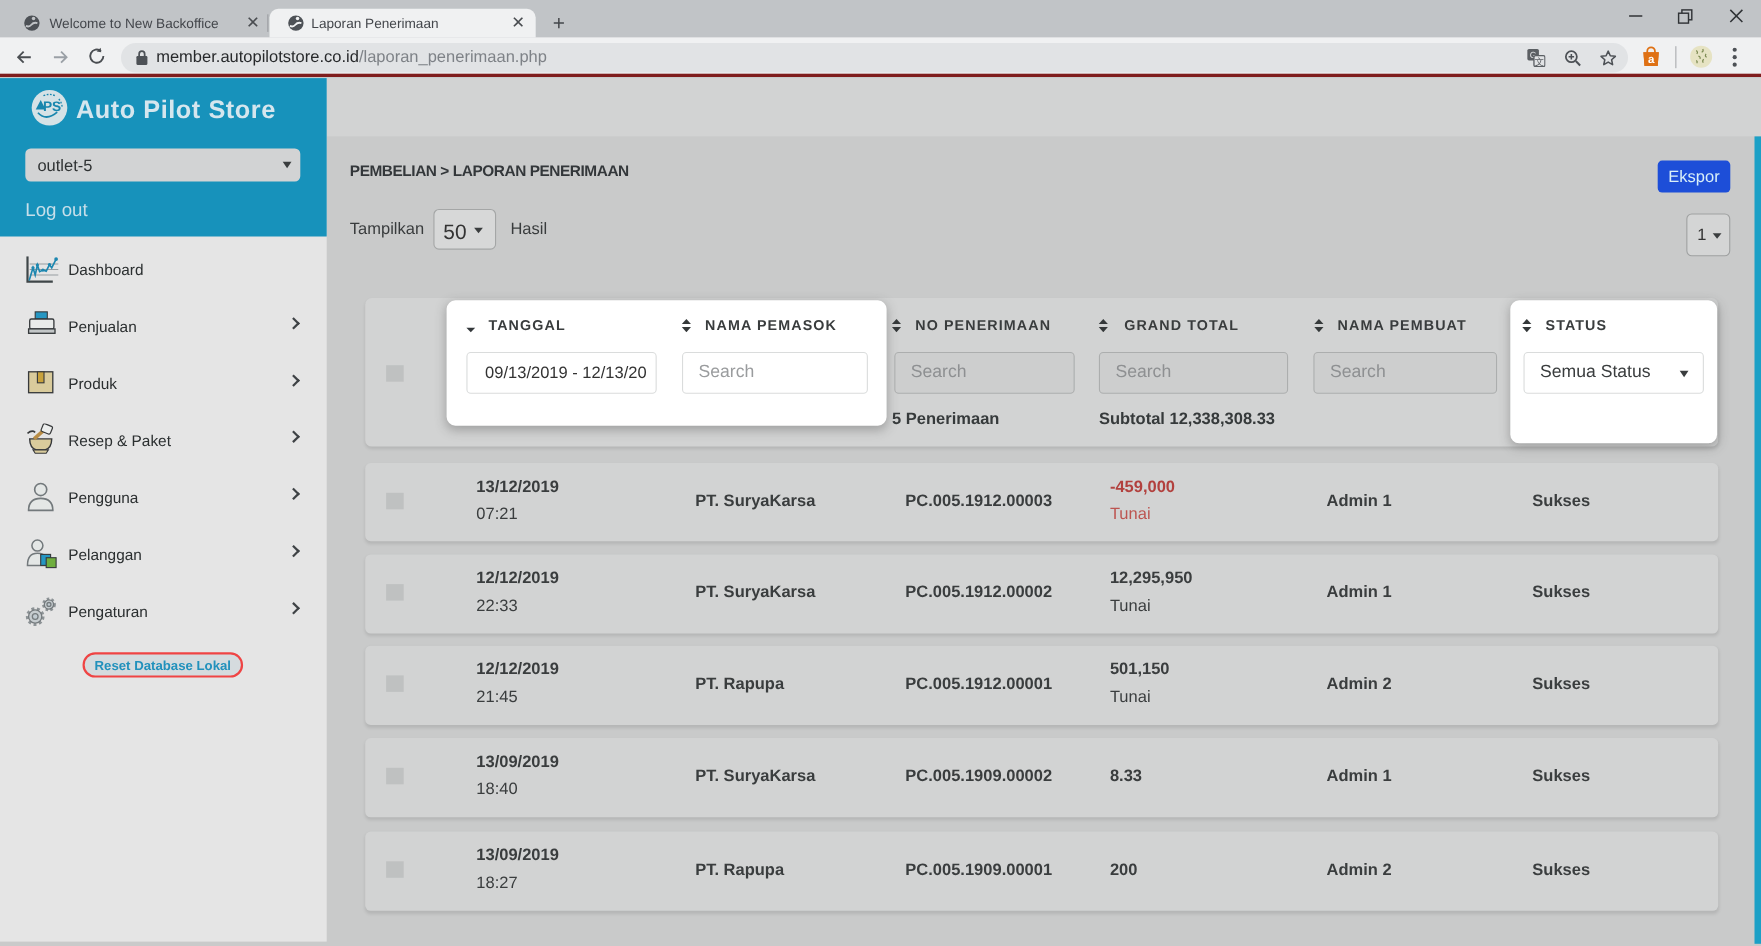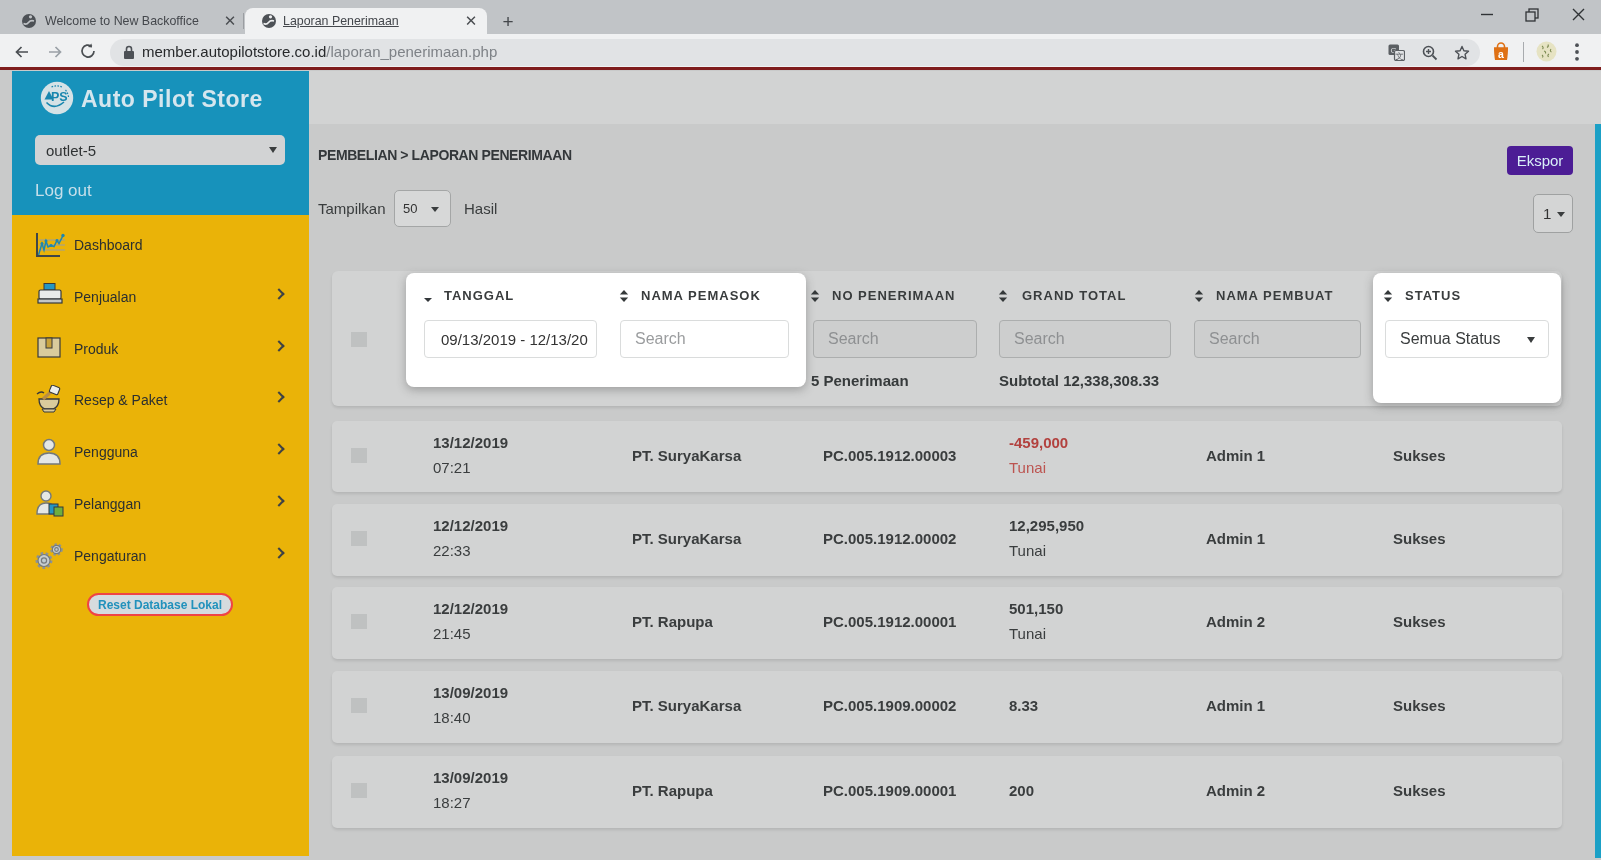--- a/index.html
+++ b/index.html
@@ -9,59 +9,59 @@
 
   
   #tabstrip { position:absolute; left:0; top:0; width:1601px; height:34px; background:#C1C4C7; }
   .tab { position:absolute; top:8px; height:26px; font-size:12.4px; color:#44474C; }
   #tab1 { left:8px; width:236px; }
   #tab2 { left:245px; width:242px; background:#F0F1F2; border-radius:8px 8px 0 0; }
   .tabsep { position:absolute; left:243px; top:13px; width:1px; height:16px; background:#9A9DA1; }
   .tab .title { position:absolute; left:37px; top:6px; white-space:nowrap; }
   .tab .fav { position:absolute; left:13px; top:5px; }
   #tab2 .fav { left:16px; }
-  #tab2 .title { left:38px;text-decoration:underline; }
+  #tab2 .title { left:38px; }
   .tabx { position:absolute; top:5px; width:16px; height:16px; color:#4A4D51; font-size:15px; line-height:16px; text-align:center; }
   #tab1 .tabx { left:214px; }
   #tab2 .tabx { left:218px; }
   #newtab { position:absolute; left:498px; top:12px; width:20px; height:20px; color:#44474B; font-size:19px; line-height:19px; text-align:center; font-weight:400; }
   #winbtns { position:absolute; left:1465px; top:0; width:136px; height:30px; overflow:hidden; }
   #winbtns svg { position:absolute; left:0; top:0; }
 
   #toolbar { position:absolute; left:0; top:34px; width:1601px; height:36px; background:#F0F1F2; border-bottom:3px solid #7f1d1d; }
   .navbtn { position:absolute; top:9px; }
   #omnibox { position:absolute; left:110px; top:5px; width:1370px; height:27px; background:#E1E3E5; border-radius:14px; }
   #urltext { position:absolute; left:32px; top:4px; font-size:15px; color:#27292B; white-space:nowrap; }
   #urltext .dim { color:#7E8287; }
 
   
   #pagearea { position:absolute; left:0; top:71px; width:1601px; height:789px; background:#C9CACA; }
-  #sidebar { position:absolute; left:12px; top:0; width:297px; height:785px; background:#eab308; }
+  #sidebar { position:absolute; left:0; top:0; width:297px; height:785px; background:#e5e5e5; }
   #sidehead { position:absolute; left:0; top:0; width:297px; height:144px; background:#1792BB; }
   #logotitle { position:absolute; left:69px; top:15px; font-size:23px; font-weight:bold; color:#D5E6EE; letter-spacing:0.5px; }
   #outletsel { position:absolute; left:23px; top:64px; width:250px; height:30px; background:#D2D3D4; border-radius:5px; }
   #outletsel span { position:absolute; left:11px; top:7px; font-size:15px; color:#2F3233; }
   #outletsel .car { position:absolute; right:8px; top:12px; width:0; height:0; border-left:4.5px solid transparent; border-right:4.5px solid transparent; border-top:6px solid #3A3D3E; }
   #logout { position:absolute; left:23px; top:110px; font-size:17px; color:#C7DFEA; }
 
   .mitem { position:absolute; left:0; width:297px; height:52px; }
   .mitem .txt { position:absolute; left:62px; top:18px; font-size:14px; color:#2B2F30; }
   .mitem .icon { position:absolute; left:23px; top:11px; }
   .mitem .chev { position:absolute; left:263px; top:19px; width:8px; height:8px; border-top:2px solid #3E4245; border-right:2px solid #3E4245; transform:rotate(45deg); }
   #resetbtn { position:absolute; left:75px; top:522px; width:146px; height:23px; border:2px solid #ef4444; border-radius:12px; background:#D5DBDE; color:#2191BC; font-size:12px; font-weight:bold; text-align:center; line-height:20px; }
 
   #topbar { position:absolute; left:297px; top:0; width:1304px; height:53px; background:#D2D3D3; }
   #scrollbar { position:absolute; left:1595px; top:53px; width:6px; height:734px; background:#1BA0C6; }
 
   
   #crumb { position:absolute; left:318px; top:147px; font-size:14px; font-weight:bold; color:#33373A; letter-spacing:-0.4px; }
-  #ekspor { position:absolute; left:1507px; top:146px; width:66px; height:29px; background:#4c1d95; border-radius:4px; color:#D9EFF8; font-size:15px; text-align:center; line-height:29px; }
+  #ekspor { position:absolute; left:1507px; top:146px; width:66px; height:29px; background:#1d4ed8; border-radius:4px; color:#D9EFF8; font-size:15px; text-align:center; line-height:29px; }
   #tampilkan { position:absolute; left:318px; top:200px; font-size:15px; color:#393C3D; }
   #sel50 { position:absolute; left:394px; top:190px; width:57px; height:37px; background:#D7D8D8; border:1px solid #A4A6A6; border-radius:5px; }
-  #sel50 span { position:absolute; left:8px; top:10px; font-size:13px; color:#333; }
+  #sel50 span { position:absolute; left:8px; top:10px; font-size:19px; color:#333; }
   #sel50 .car { position:absolute; right:11px; top:16px; width:0; height:0; border-left:4px solid transparent; border-right:4px solid transparent; border-top:5px solid #3A3D3E; }
   #hasil { position:absolute; left:464px; top:200px; font-size:15px; color:#393C3D; }
   #pagesel { position:absolute; left:1533px; top:194px; width:40px; height:39px; background:#D4D5D5; border:1px solid #9FA1A1; border-radius:5px; }
   #pagesel span { position:absolute; left:9px; top:10px; font-size:15px; color:#333; }
   #pagesel .car { position:absolute; right:7px; top:17px; width:0; height:0; border-left:4px solid transparent; border-right:4px solid transparent; border-top:5px solid #3A3D3E; }
 
   #headband { position:absolute; left:332px; top:271px; width:1230px; height:135px; background:#D2D3D3; border-radius:6px; box-shadow:0 2px 3px rgba(0,0,0,0.10); }
   #card1 { position:absolute; left:406px; top:273px; width:400px; height:114px; background:#FFFFFF; border-radius:8px; box-shadow:0 3px 10px rgba(60,60,60,0.35); }
   #card2 { position:absolute; left:1373px; top:273px; width:188px; height:130px; background:#FFFFFF; border-radius:8px; box-shadow:0 3px 10px rgba(60,60,60,0.35); }
 

